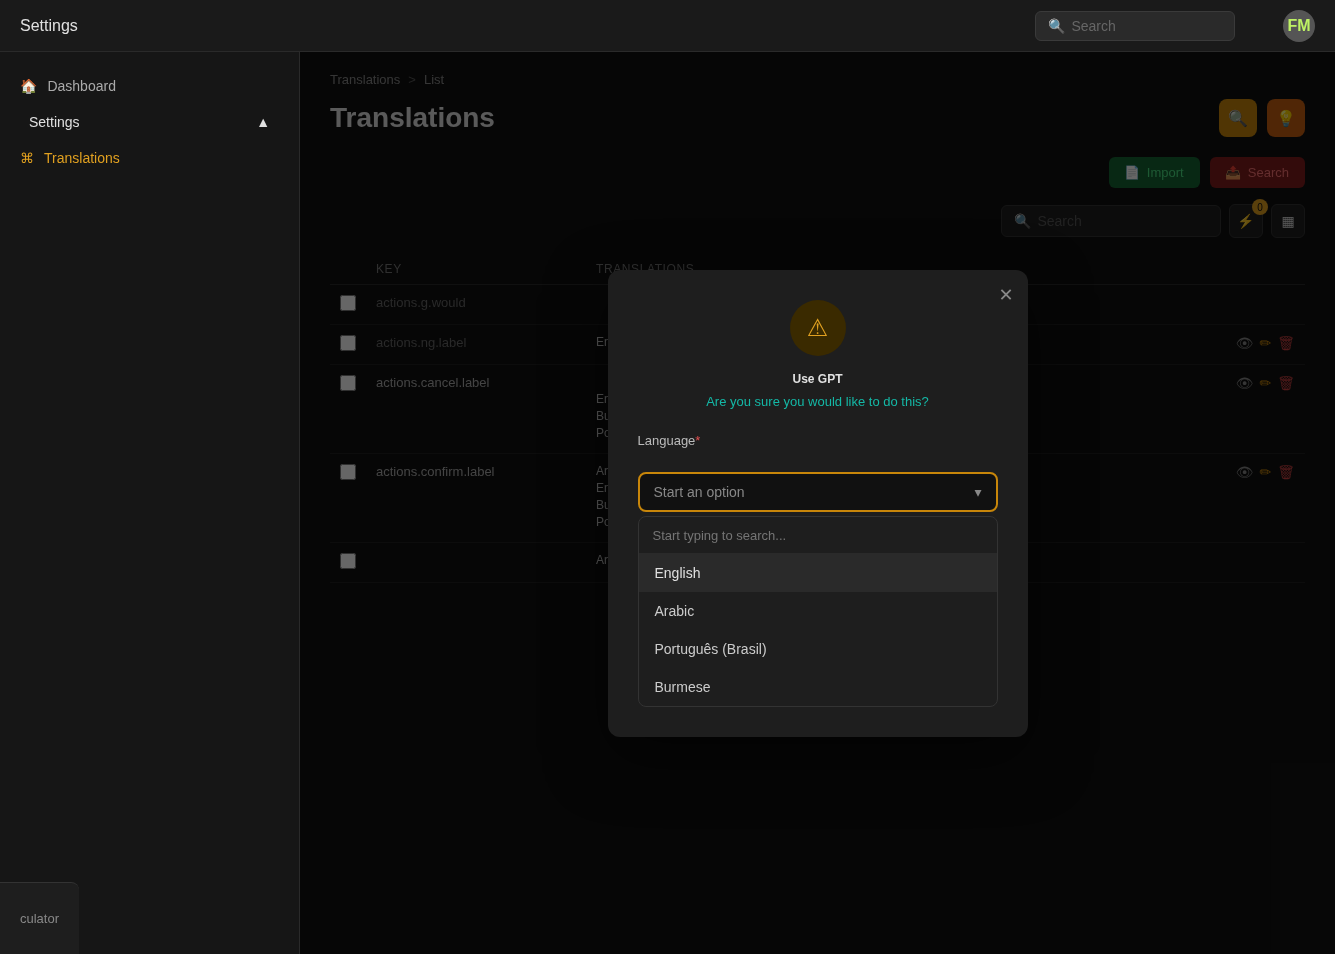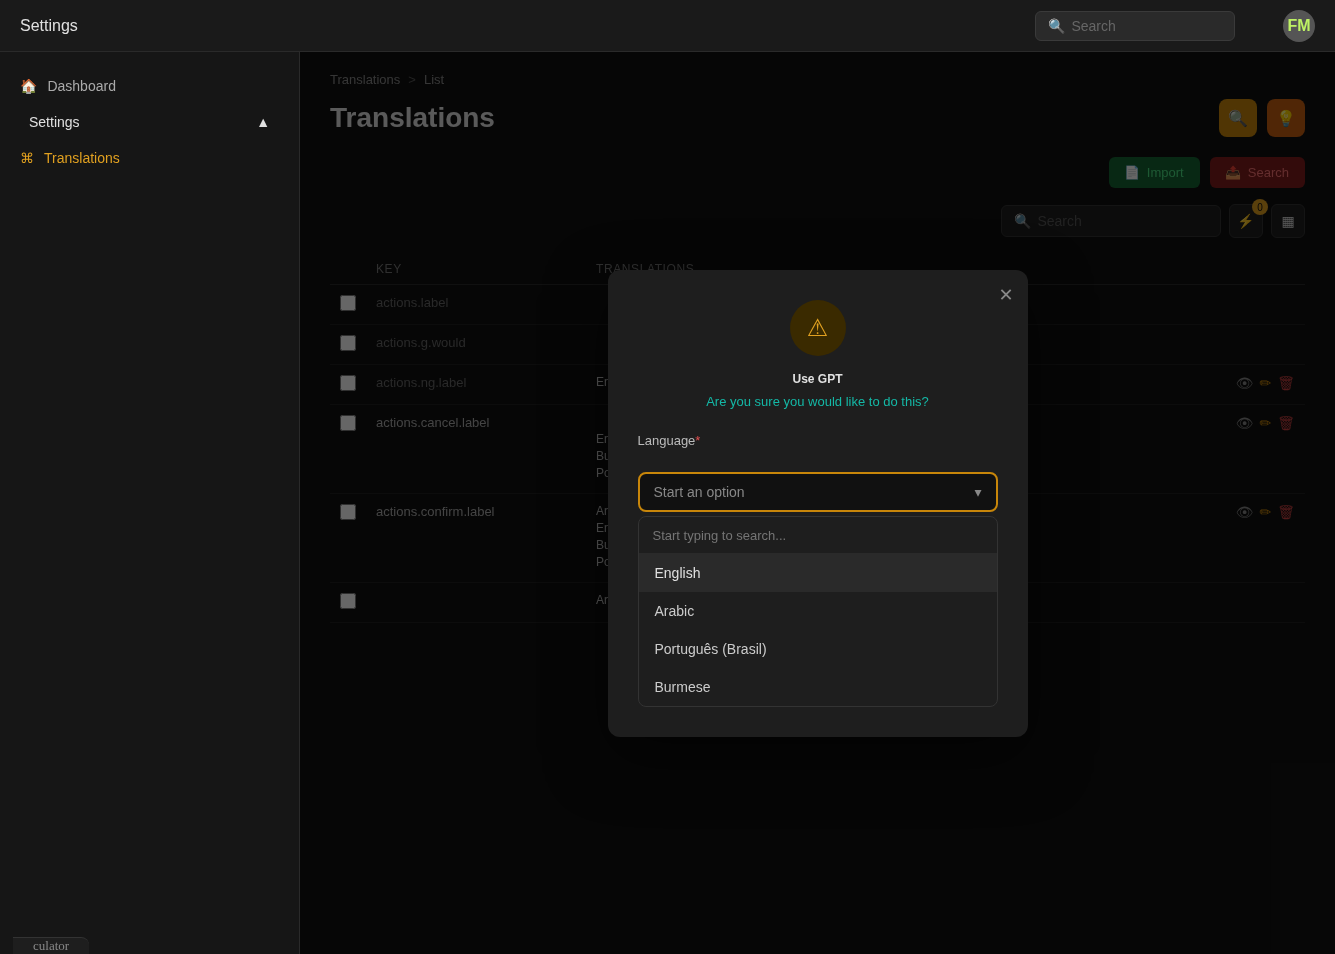--- a/index.html
+++ b/index.html
@@ -365,28 +365,27 @@
       color: #ccc;
       cursor: pointer;
       font-size: 14px;
     }
     .dropdown-option.selected { background: #2a2a2a; color: #e0e0e0; font-weight: 500; }
 
     
     .bottom-toast {
       position: fixed;
       bottom: 0;
-      left: 13px;
+      left: 0;
       background: #1e1e1e;
       border-top: 1px solid #333;
-      padding: 0 20px;
+      padding: 28px 20px;
       font-size: 13px;
       color: #888;
       border-radius: 0 8px 0 0;
-      font-family: Liberation Serif, serif;
     }
   </style>
 </head>
 <body>
 
 <nav class="top-nav">
   <span class="top-nav-logo">Settings</span>
   <div class="top-nav-right">
     <div class="search-bar">
       <span>🔍</span>
@@ -455,32 +454,20 @@
     </div>
 
     <div class="table-container">
       <div class="table-header-row">
         <div></div>
         <div>Key</div>
         <div>Translations</div>
         <div></div>
       </div>
 
-      <div class="table-row">
-        <div><input type="checkbox" class="checkbox" style=""></div>
-        <div class="row-key" style="color:#666">actions.label</div>
-        <div class="row-translations">
-          <div class="translation-line">
-              <span class="lang-badge"></span>
-              <span></span>
-            </div>
-        </div>
-        <div class="row-actions">
-        </div>
-      </div>
 
       <div class="table-row">
         <div><input type="checkbox" class="checkbox" style=""></div>
         <div class="row-key" style="color:#666">actions.g.would</div>
         <div class="row-translations"></div>
         <div class="row-actions"></div>
       </div>
 
       <div class="table-row">
         <div><input type="checkbox" class="checkbox" style=""></div>

